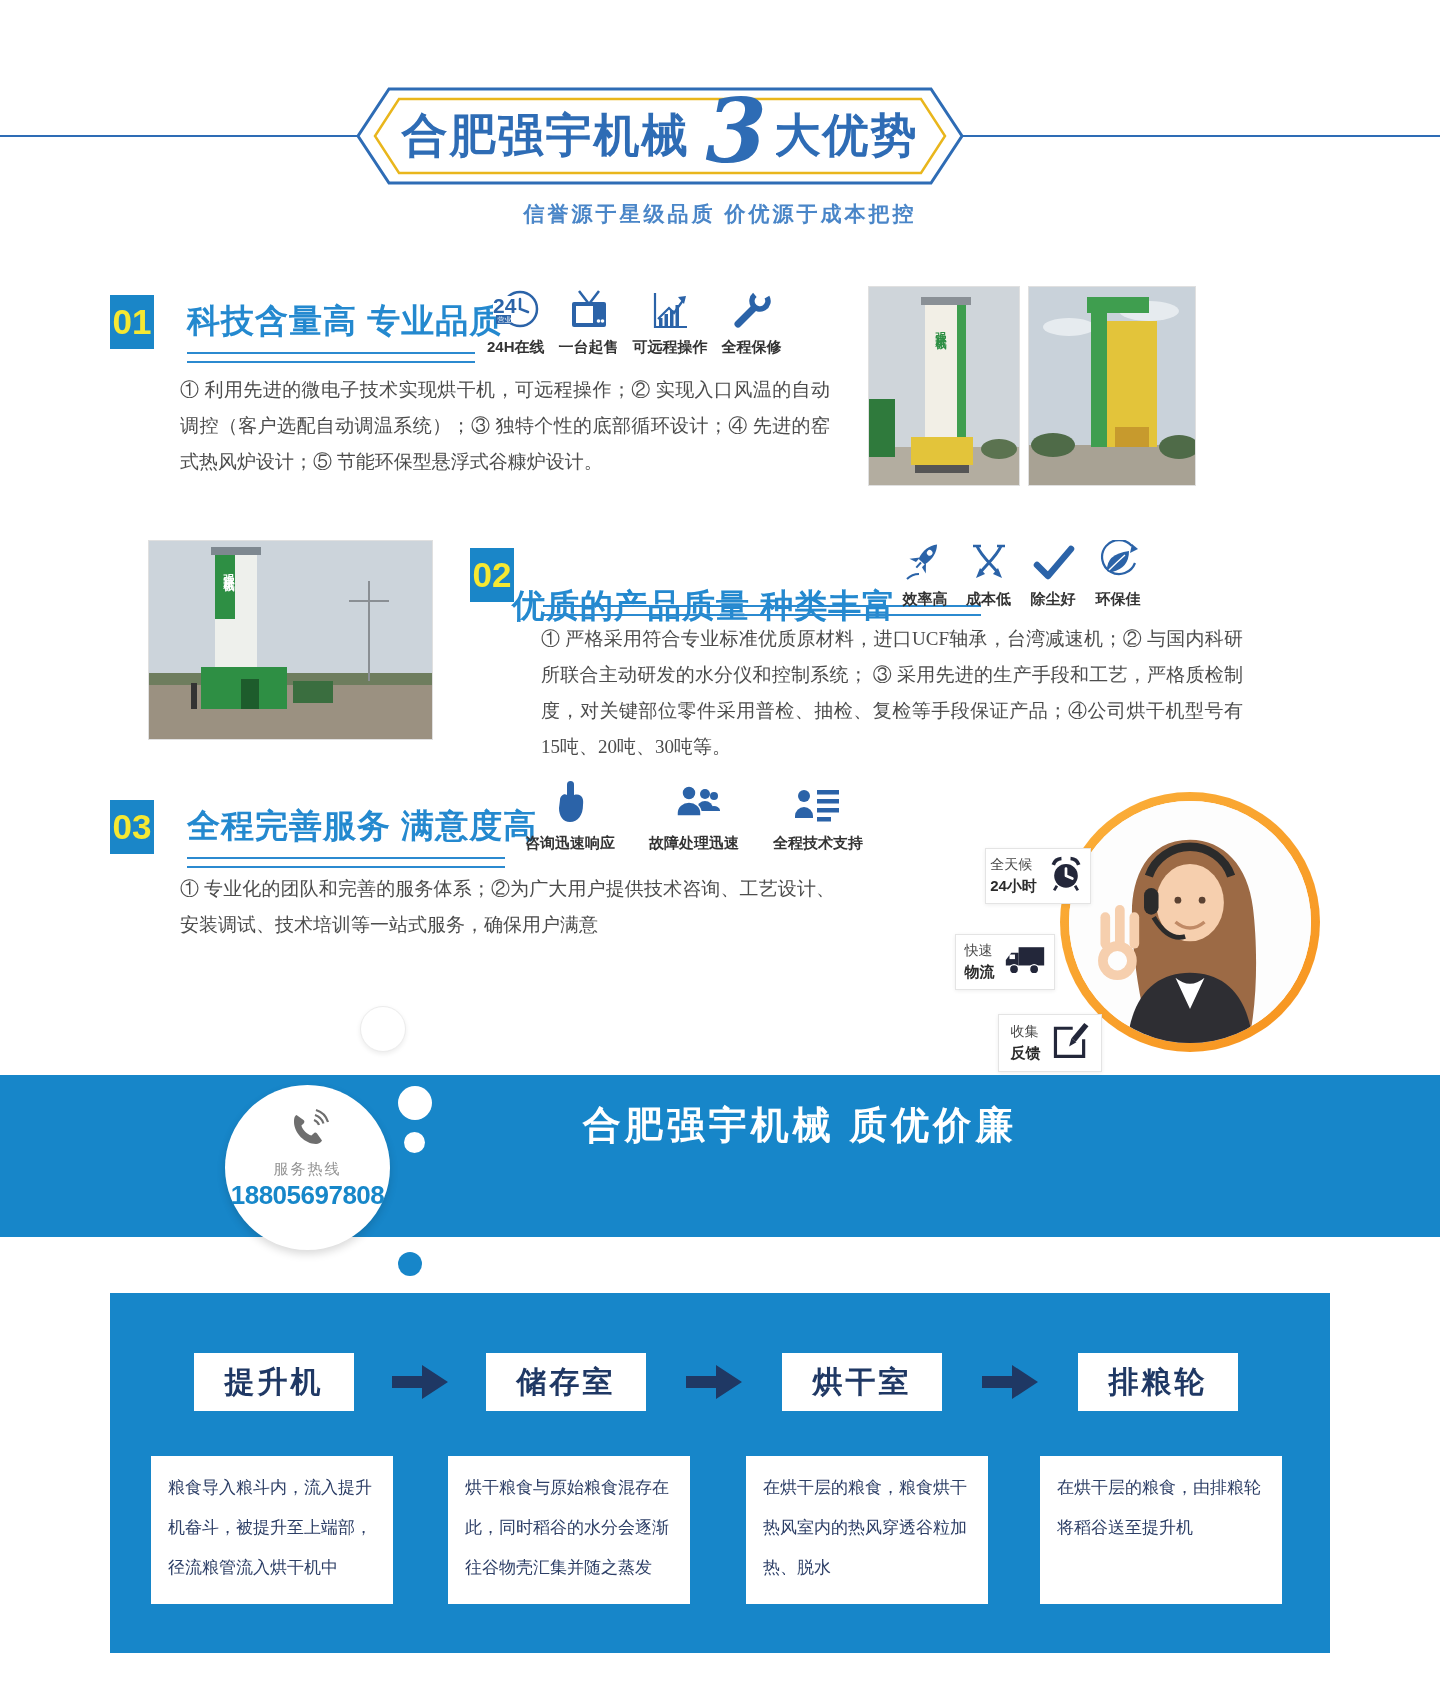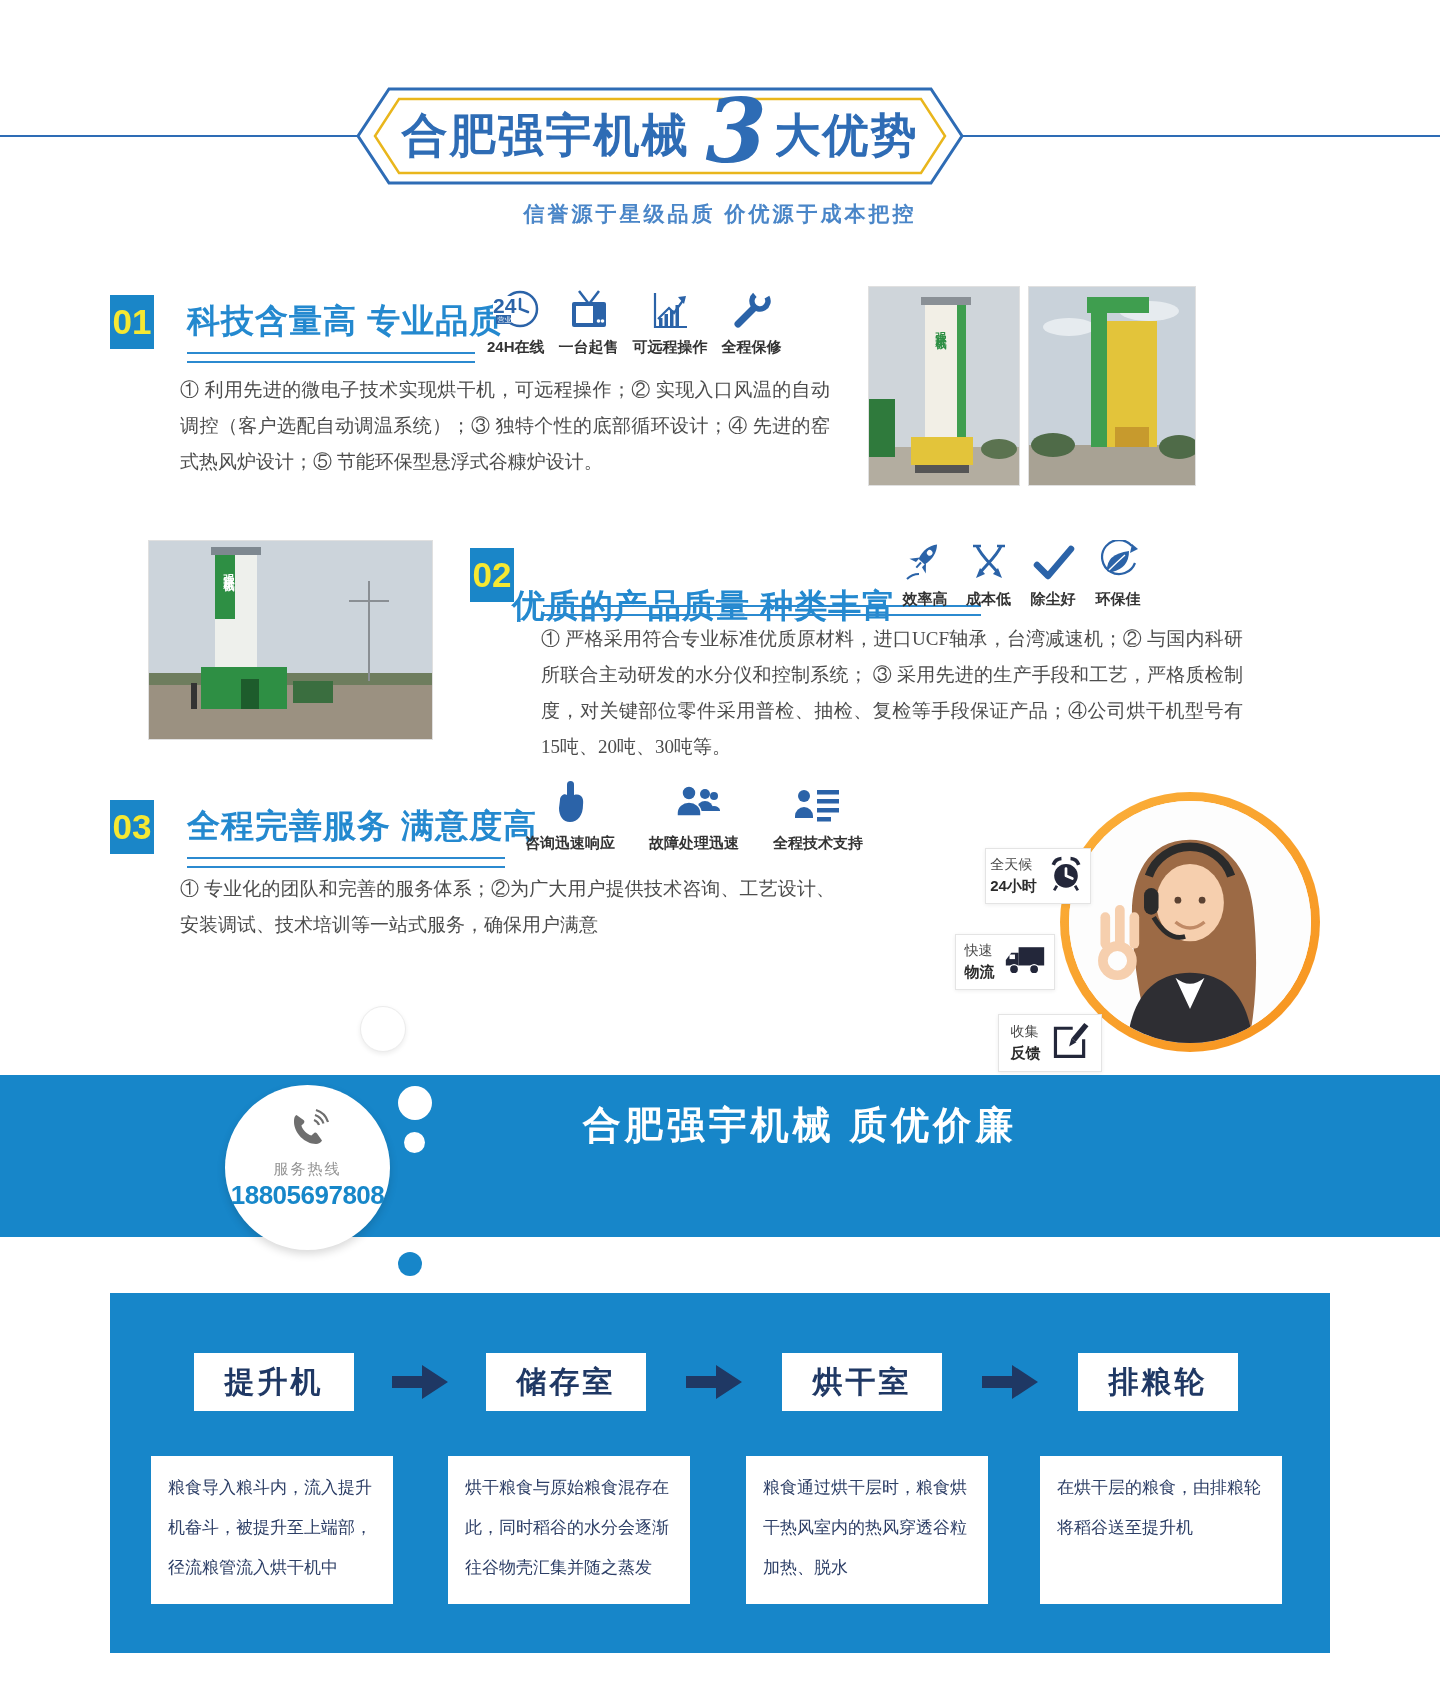--- a/index.html
+++ b/index.html
@@ -393,16 +393,16 @@
       </svg>
   </span>
   <span class="p-arrow" style="left:982px;top:1365px;">
     <svg width="56" height="34" viewBox="0 0 56 34">
         <path d="M0 11 H30 V0 L56 17 L30 34 V23 H0 Z" fill="#1f3864"></path>
       </svg>
   </span>
 
   <div class="desc-box" style="left:151px;top:1456px;">粮食导入粮斗内，流入提升机畚斗，被提升至上端部，径流粮管流入烘干机中</div>
   <div class="desc-box" style="left:448px;top:1456px;">烘干粮食与原始粮食混存在此，同时稻谷的水分会逐渐往谷物壳汇集并随之蒸发</div>
-  <div class="desc-box" style="left:746px;top:1456px;">粮食通过烘干层时，粮食烘干热风室内的热风穿透谷粒加热、脱水</div>
+  <div class="desc-box" style="left:746px;top:1456px;">在烘干层的粮食，粮食烘干热风室内的热风穿透谷粒加热、脱水</div>
   <div class="desc-box" style="left:1040px;top:1456px;">在烘干层的粮食，由排粮轮将稻谷送至提升机</div>
 
 </div>
 
 </body></html>

